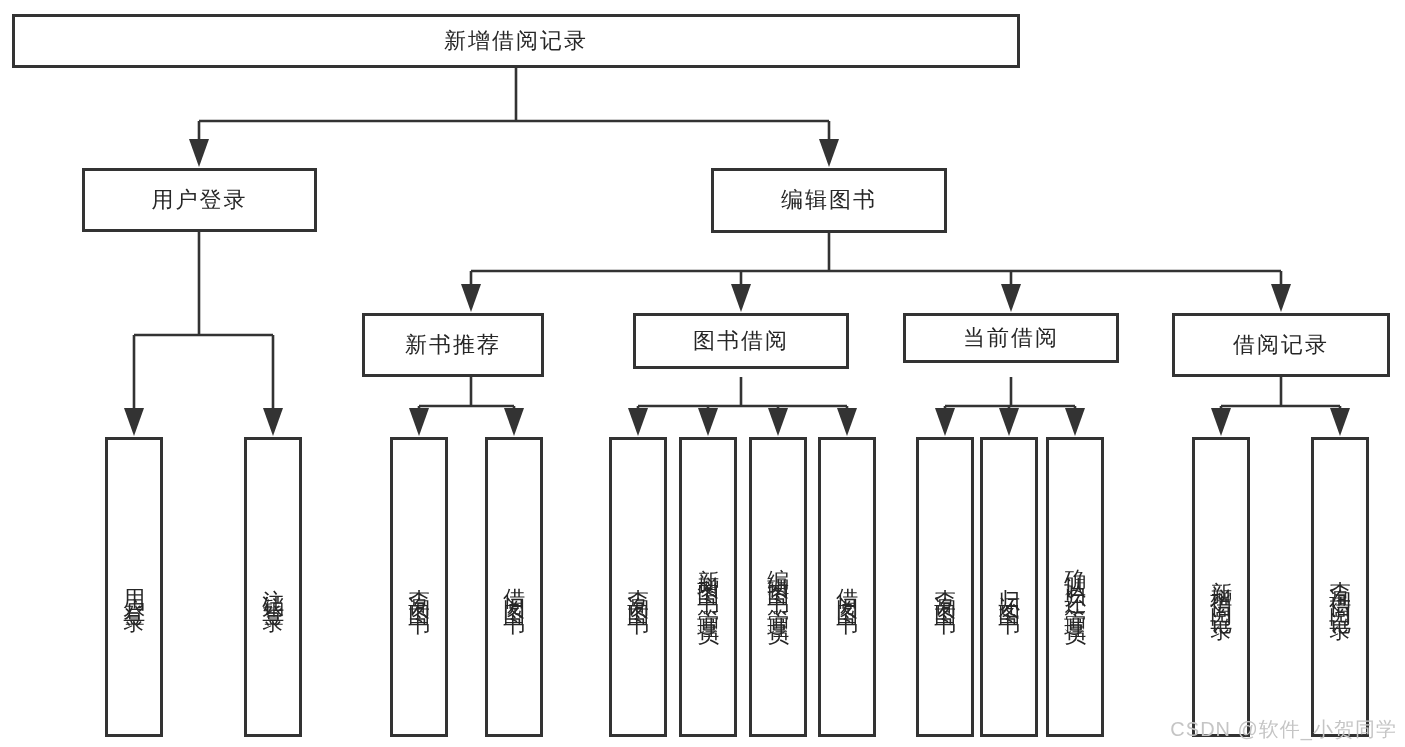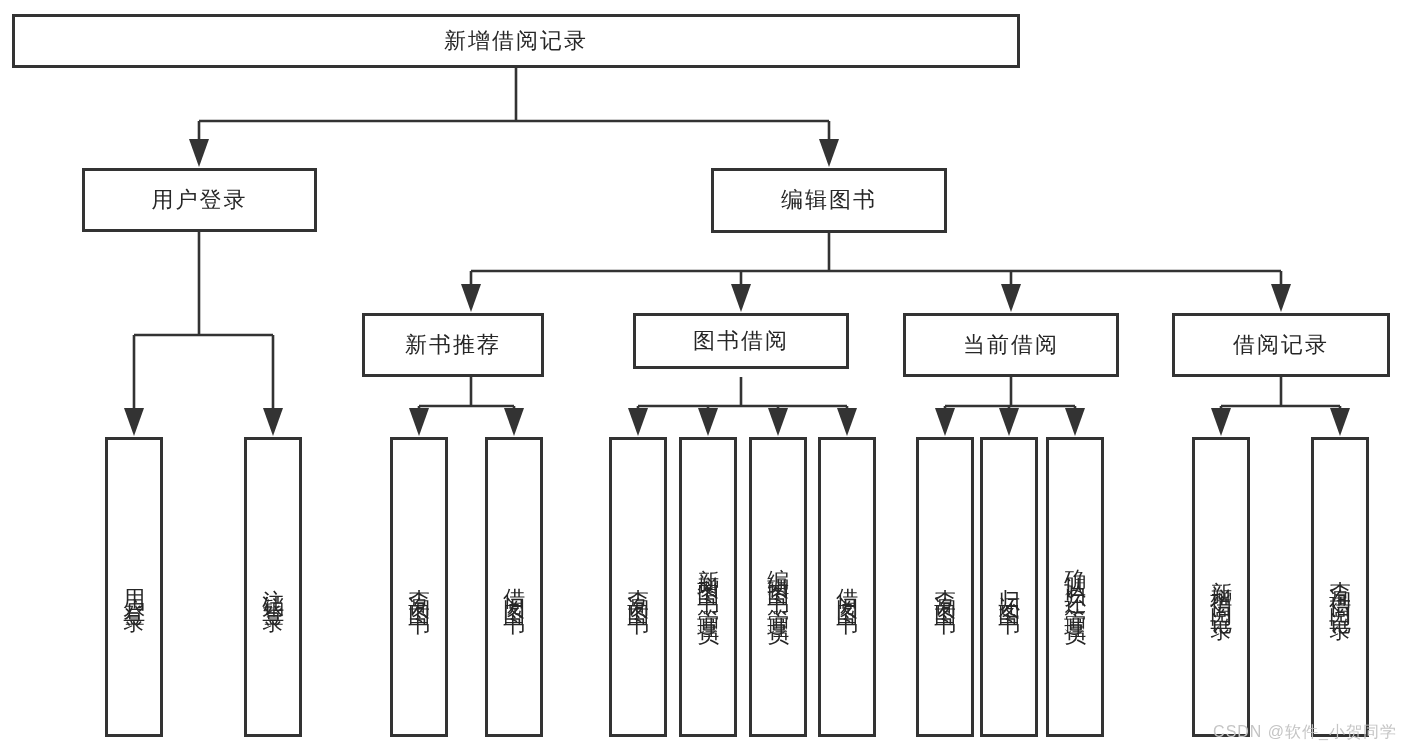--- a/index.html
+++ b/index.html
@@ -43,21 +43,21 @@
     text-orientation: mixed;
     letter-spacing: 8px;
     font-size: 22px;
     letter-spacing: 8px;
     padding: 4px 0;
   }
   .watermark {
     position: absolute;
     right: 8px;
     bottom: 4px;
-    font-size: 16px;
+    font-size: 20px;
     color: #c5c5c5;
     letter-spacing: 1px;
     z-index: 5;
     white-space: nowrap;
   }
   .line {
     stroke: #333333;
     stroke-width: 2.6;
     fill: none;
   }
@@ -121,21 +121,21 @@
     </g>
   </svg>
 
   <div class="node" style="left:12px; top:14px; width:1008px; height:54px;">新增借阅记录</div>
 
   <div class="node" style="left:82px; top:168px; width:235px; height:64px;">用户登录</div>
   <div class="node" style="left:711px; top:168px; width:236px; height:65px;">编辑图书</div>
 
   <div class="node" style="left:362px; top:313px; width:182px; height:64px;">新书推荐</div>
   <div class="node" style="left:633px; top:313px; width:216px; height:56px;">图书借阅</div>
-  <div class="node" style="left:903px; top:313px; width:216px; height:64px;">当前借阅</div>
+  <div class="node" style="left:903px; top:313px; width:216px; height:50px;">当前借阅</div>
   <div class="node" style="left:1172px; top:313px; width:218px; height:64px;">借阅记录</div>
 
   <div class="node leaf" style="left:105px; top:437px; width:58px; height:300px;">用户登录</div>
   <div class="node leaf" style="left:244px; top:437px; width:58px; height:300px;">注销登录</div>
 
   <div class="node leaf" style="left:390px; top:437px; width:58px; height:300px;">查询图书</div>
   <div class="node leaf" style="left:485px; top:437px; width:58px; height:300px;">借阅图书</div>
 
   <div class="node leaf" style="left:609px; top:437px; width:58px; height:300px;">查询图书</div>
   <div class="node leaf" style="left:679px; top:437px; width:58px; height:300px;">新增图书（管理员）</div>

